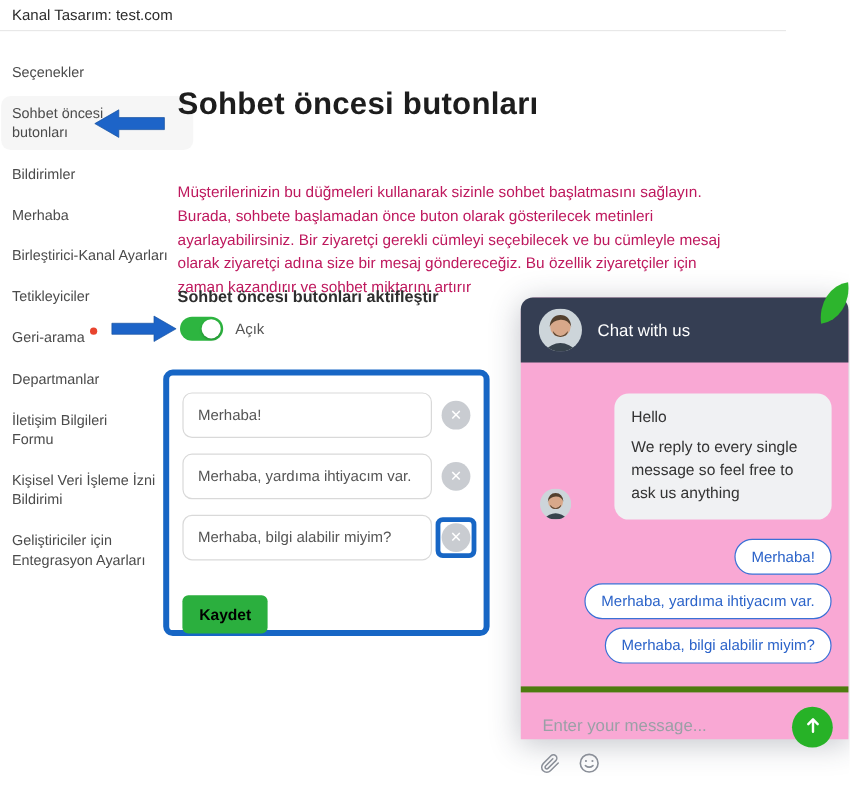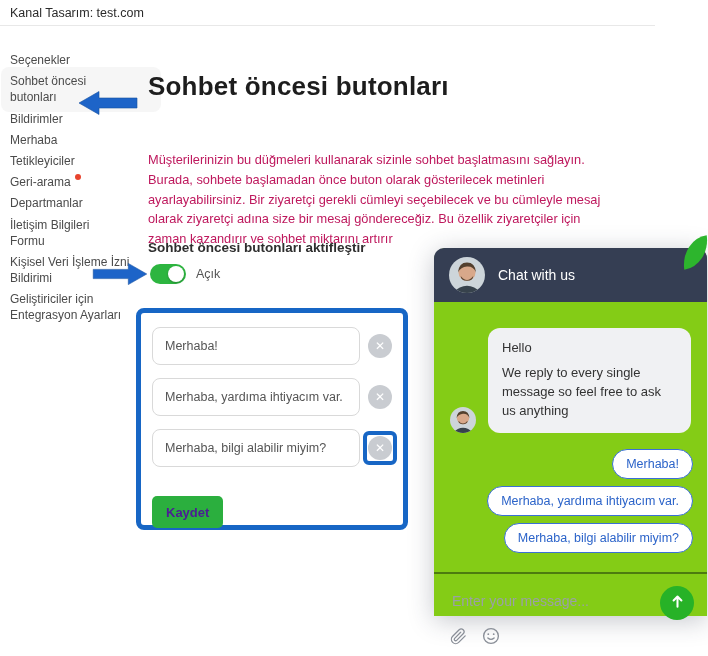--- a/index.html
+++ b/index.html
@@ -7,21 +7,21 @@
     width:708px;height:656px;position:relative;overflow:hidden;
     background:#ffffff;
     font-family:"Liberation Sans","DejaVu Sans",sans-serif;
     color:#333;
   }
   
   .topbar-title{position:absolute;left:10px;top:6px;font-size:12.5px;color:#2b2b2b;}
   .topbar-divider{position:absolute;left:0;top:25px;width:655px;height:1px;background:#e8e8e8;}
 
   
-  .sidebar{position:absolute;left:10px;top:52px;width:142px;display:flex;flex-direction:column;gap:5px;
+  .sidebar{position:absolute;left:10px;top:52px;width:142px;display:flex;flex-direction:column;gap:18px;
            font-size:12px;line-height:1.35;color:#4b4b4b;}
   .nav-item{cursor:pointer;}
   .nav-item.active{background:#f6f6f6;border-radius:8px;padding:6px 9px;margin:-6px -9px;}
   .mw90{display:inline-block;max-width:90px;}
   .mw110{display:inline-block;max-width:112px;}
   .ext-icon{display:inline-block;vertical-align:1px;margin-left:4px;}
   .red-dot{display:inline-block;width:6px;height:6px;border-radius:50%;background:#e8442e;
            vertical-align:6px;margin-left:4px;}
 
   
@@ -43,60 +43,61 @@
             border:5px solid #1766c5;border-radius:8px;background:#fff;padding:14px 11px;}
   .field-row{display:flex;align-items:center;margin-bottom:13px;}
   .text-field{flex:none;width:208px;height:38px;box-sizing:border-box;border:1px solid #d9d9d9;border-radius:8px;
               padding:0 12px;font-size:12.5px;color:#555;font-family:inherit;outline:none;background:#fff;}
   .clear-btn{flex:none;width:24px;height:24px;margin-left:8px;border-radius:50%;background:#c9ccd1;color:#fff;
              display:flex;align-items:center;justify-content:center;font-size:12px;line-height:1;cursor:pointer;user-select:none;}
   .clear-highlight{flex:none;margin-left:3px;width:34px;height:34px;box-sizing:border-box;border:4px solid #1766c5;
                    border-radius:6px;display:flex;align-items:center;justify-content:center;}
   .clear-highlight .clear-btn{margin-left:0;}
   .save-btn{margin-top:16px;height:32px;padding:0 14px;background:#2baf3e;border:none;border-radius:5px;
-            color:#4c1d95;font-weight:bold;font-size:13px;font-family:inherit;cursor:pointer;}
-
-  
-  .chat-widget{position:absolute;left:434px;top:248px;width:273px;height:368px;background:#84cc16;
+            color:#000000;font-weight:bold;font-size:13px;font-family:inherit;cursor:pointer;}
+
+  
+  .chat-widget{position:absolute;left:434px;top:248px;width:273px;height:368px;background:#f9a8d4;
                border-radius:12px 12px 0 0;box-shadow:0 4px 26px rgba(40,45,70,.28);}
   .chat-leaf{position:absolute;right:-2px;top:-11px;width:27px;height:31px;background:#2db52d;
              border-radius:100% 0 100% 0;transform:rotate(-8deg);}
   .chat-header{height:54px;background:#353e53;border-radius:10px 10px 0 0;display:flex;align-items:center;padding:0 15px;}
   .avatar{border-radius:50%;overflow:hidden;flex:none;}
   .avatar svg{display:block;width:100%;height:100%;}
   .chat-title{color:#fff;font-size:14px;margin-left:13px;}
   .chat-body{position:relative;height:354px;box-sizing:border-box;padding:26px 14px 0 16px;}
-  .msg-row{display:flex;align-items:flex-end;}
+  .msg-row{display:flex;align-items:flex-end;gap:24px;}
   .msg-avatar{width:26px;height:26px;}
   .msg-bubble{margin-left:12px;background:#f0f1f3;border-radius:12px;padding:12px 14px;max-width:203px;box-sizing:border-box;}
   .msg-greeting{font-size:13px;color:#333;}
   .msg-text{font-size:13px;color:#333;line-height:1.45;margin-top:9px;}
   .quick-replies{display:flex;flex-direction:column;align-items:flex-end;gap:7px;margin-top:16px;}
   .reply-pill{background:#fff;border:1.5px solid #3a70d6;color:#2b63c9;border-radius:17px;
               padding:7px 13px;font-size:12.5px;cursor:pointer;white-space:nowrap;}
-  .chat-footer{position:absolute;left:0;bottom:0;width:100%;height:84px;box-sizing:border-box;border-top:2px solid #4d7c0f;}
+  .chat-footer{position:absolute;left:0;bottom:0;width:100%;height:84px;box-sizing:border-box;border-top:5px solid #4d7c0f;}
   .chat-input{position:absolute;left:16px;top:18px;width:190px;border:none;outline:none;font-size:14px;
               font-family:inherit;color:#555;background:transparent;}
   .chat-input::placeholder{color:#9aa0a6;}
   .send-btn{position:absolute;right:13px;top:12px;width:34px;height:34px;border-radius:50%;background:#27b227;
             border:none;display:flex;align-items:center;justify-content:center;cursor:pointer;}
   .footer-icons{position:absolute;left:16px;bottom:11px;display:flex;gap:15px;align-items:center;}
   .footer-icons svg{display:block;cursor:pointer;}
 </style>
 </head>
 <body>
 
 <div class="topbar-title">Kanal Tasarım: test.com</div>
 <div class="topbar-divider"></div>
 
 <nav class="sidebar">
   <div class="nav-item"><span>Seçenekler</span></div>
   <div class="nav-item active"><span class="mw90">Sohbet öncesi butonları</span></div>
   <div class="nav-item"><span>Bildirimler</span></div>
   <div class="nav-item"><span>Merhaba</span></div>
+  <div class="nav-item"><span>Birleştirici-Kanal Ayarları</span></div>
   <div class="nav-item"><span>Tetikleyiciler</span></div>
   <div class="nav-item"><span>Geri-arama</span><span class="red-dot"></span></div>
   <div class="nav-item"><span>Departmanlar</span></div>
   <div class="nav-item"><span class="mw110">İletişim Bilgileri Formu</span></div>
   <div class="nav-item"><span>Kişisel Veri İşleme İzni Bildirimi</span></div>
   <div class="nav-item"><span>Geliştiriciler için Entegrasyon Ayarları</span></div>
 </nav>
 
 <svg class="ann-arrow" style="left:78px;top:90px;" width="60" height="26" viewBox="0 0 60 26">
   <path d="M1 13 L21 1.5 L21 8 L59 8 L59 18 L21 18 L21 24.5 Z" fill="#1d64c8" stroke="#16519f" stroke-width="0.6"></path>

